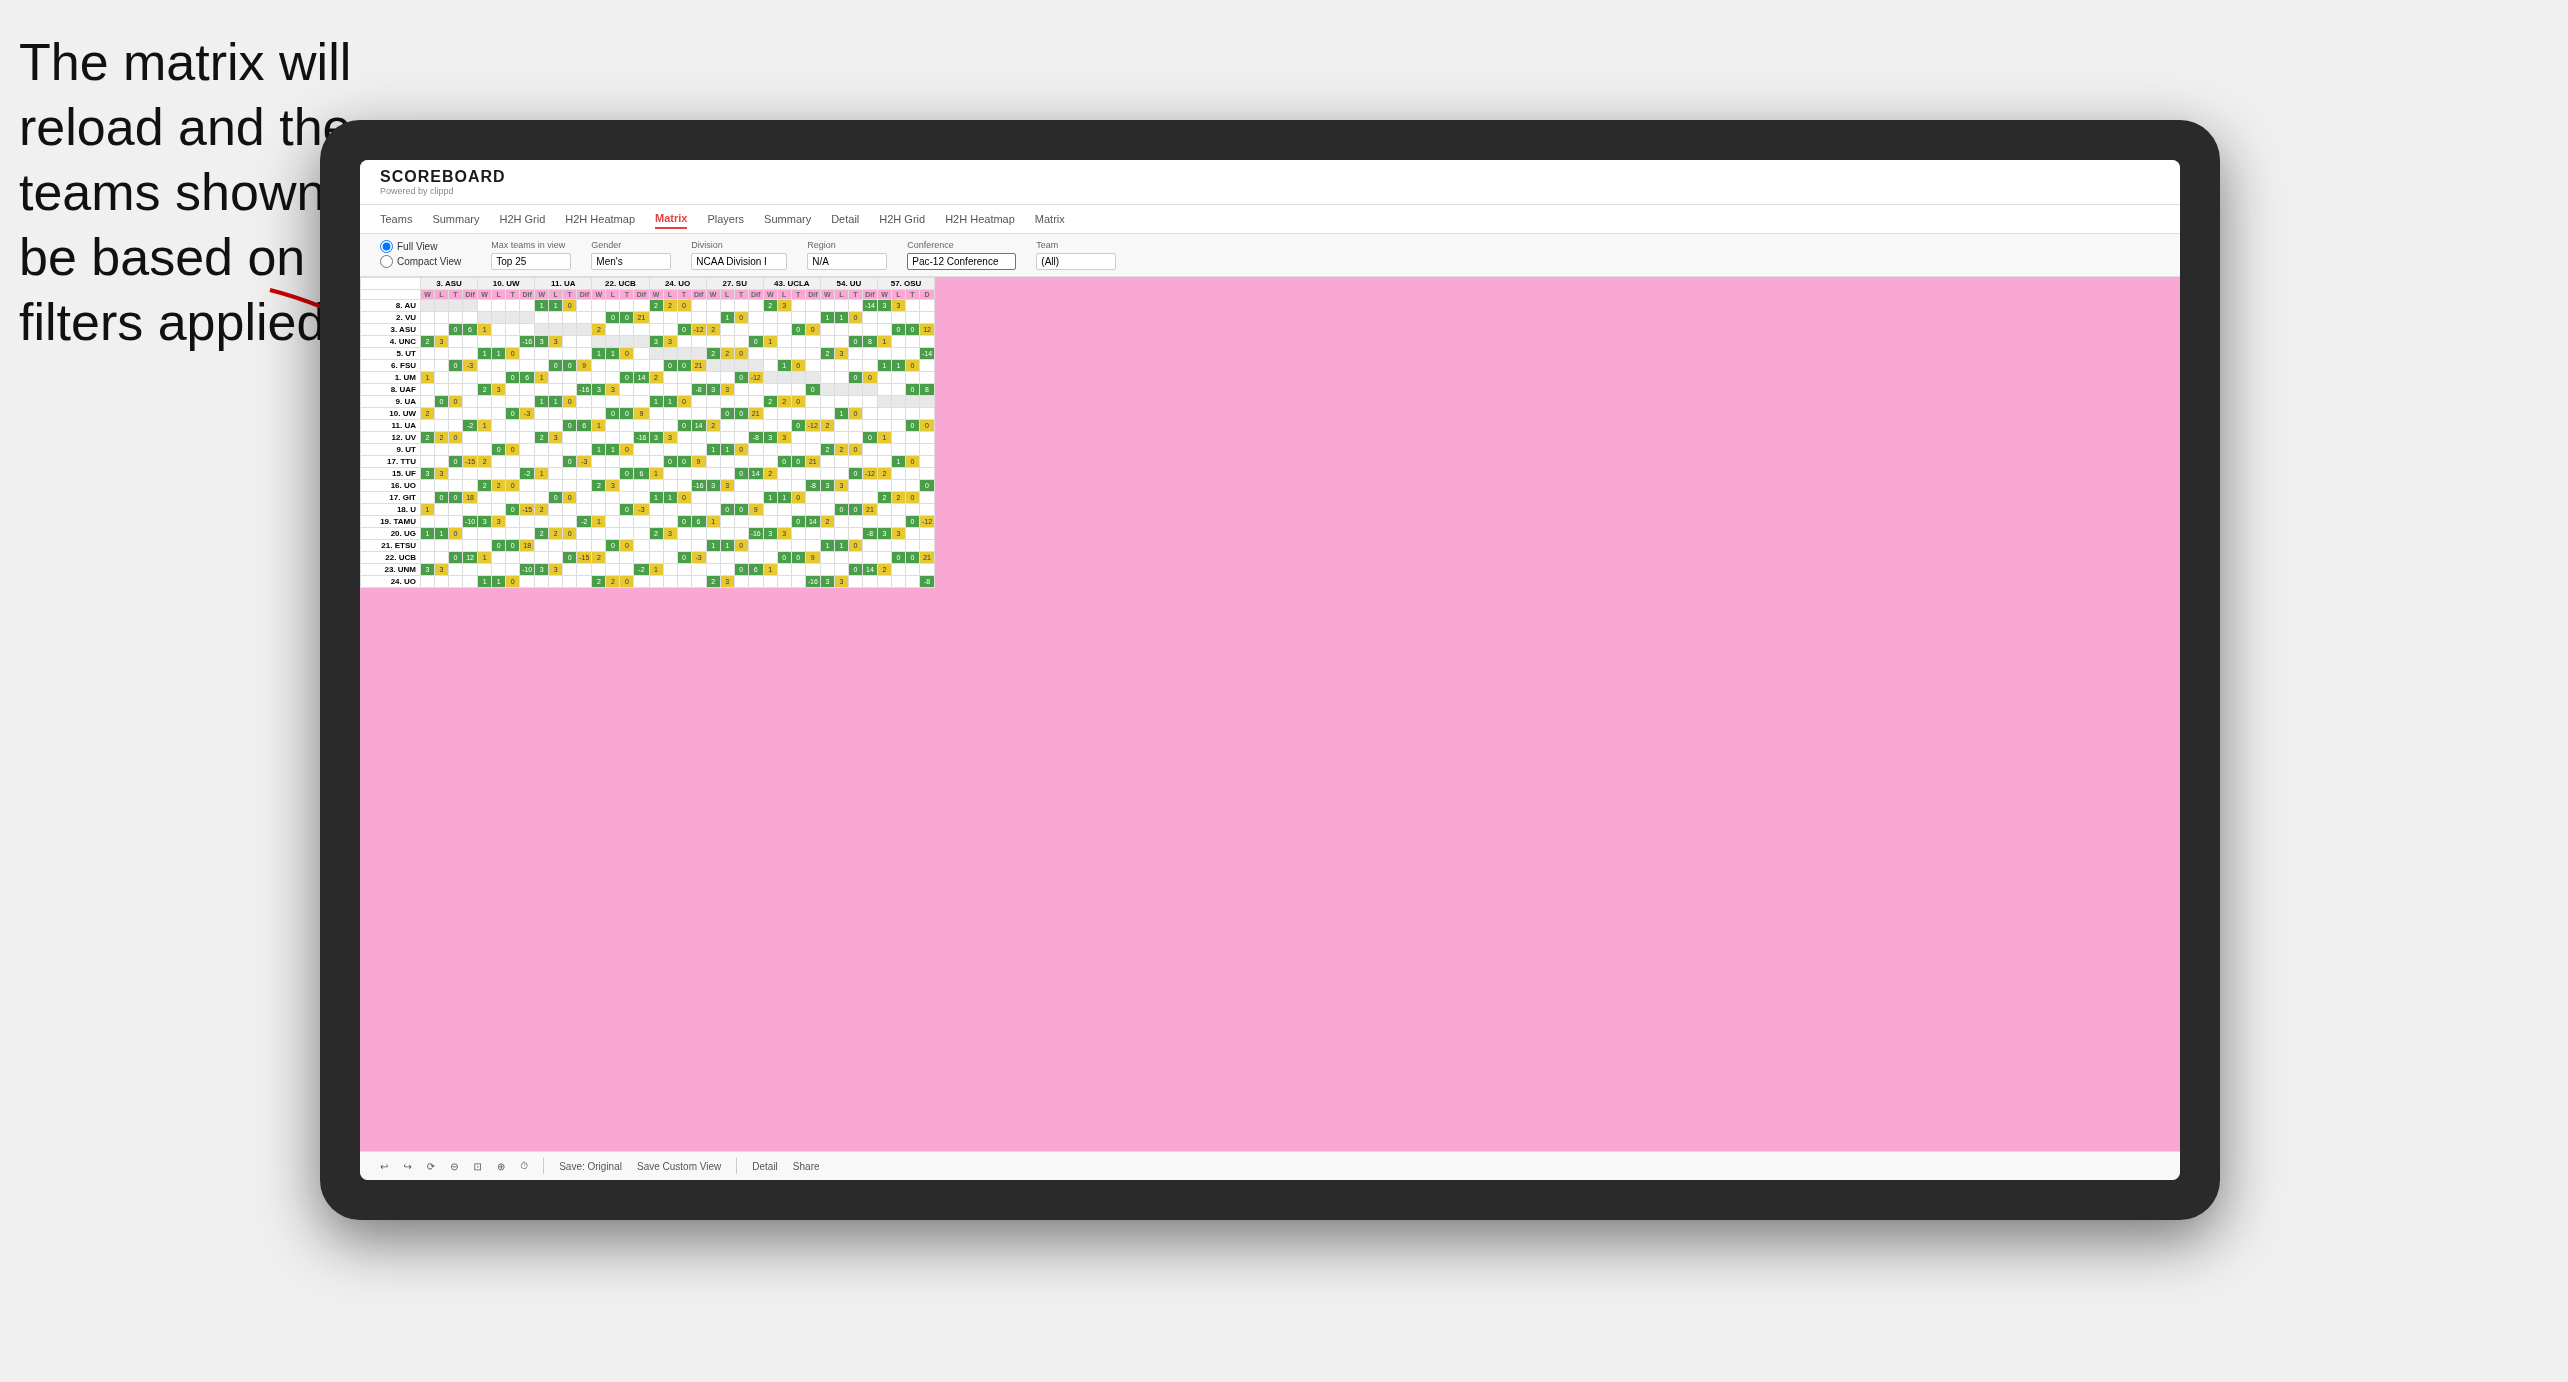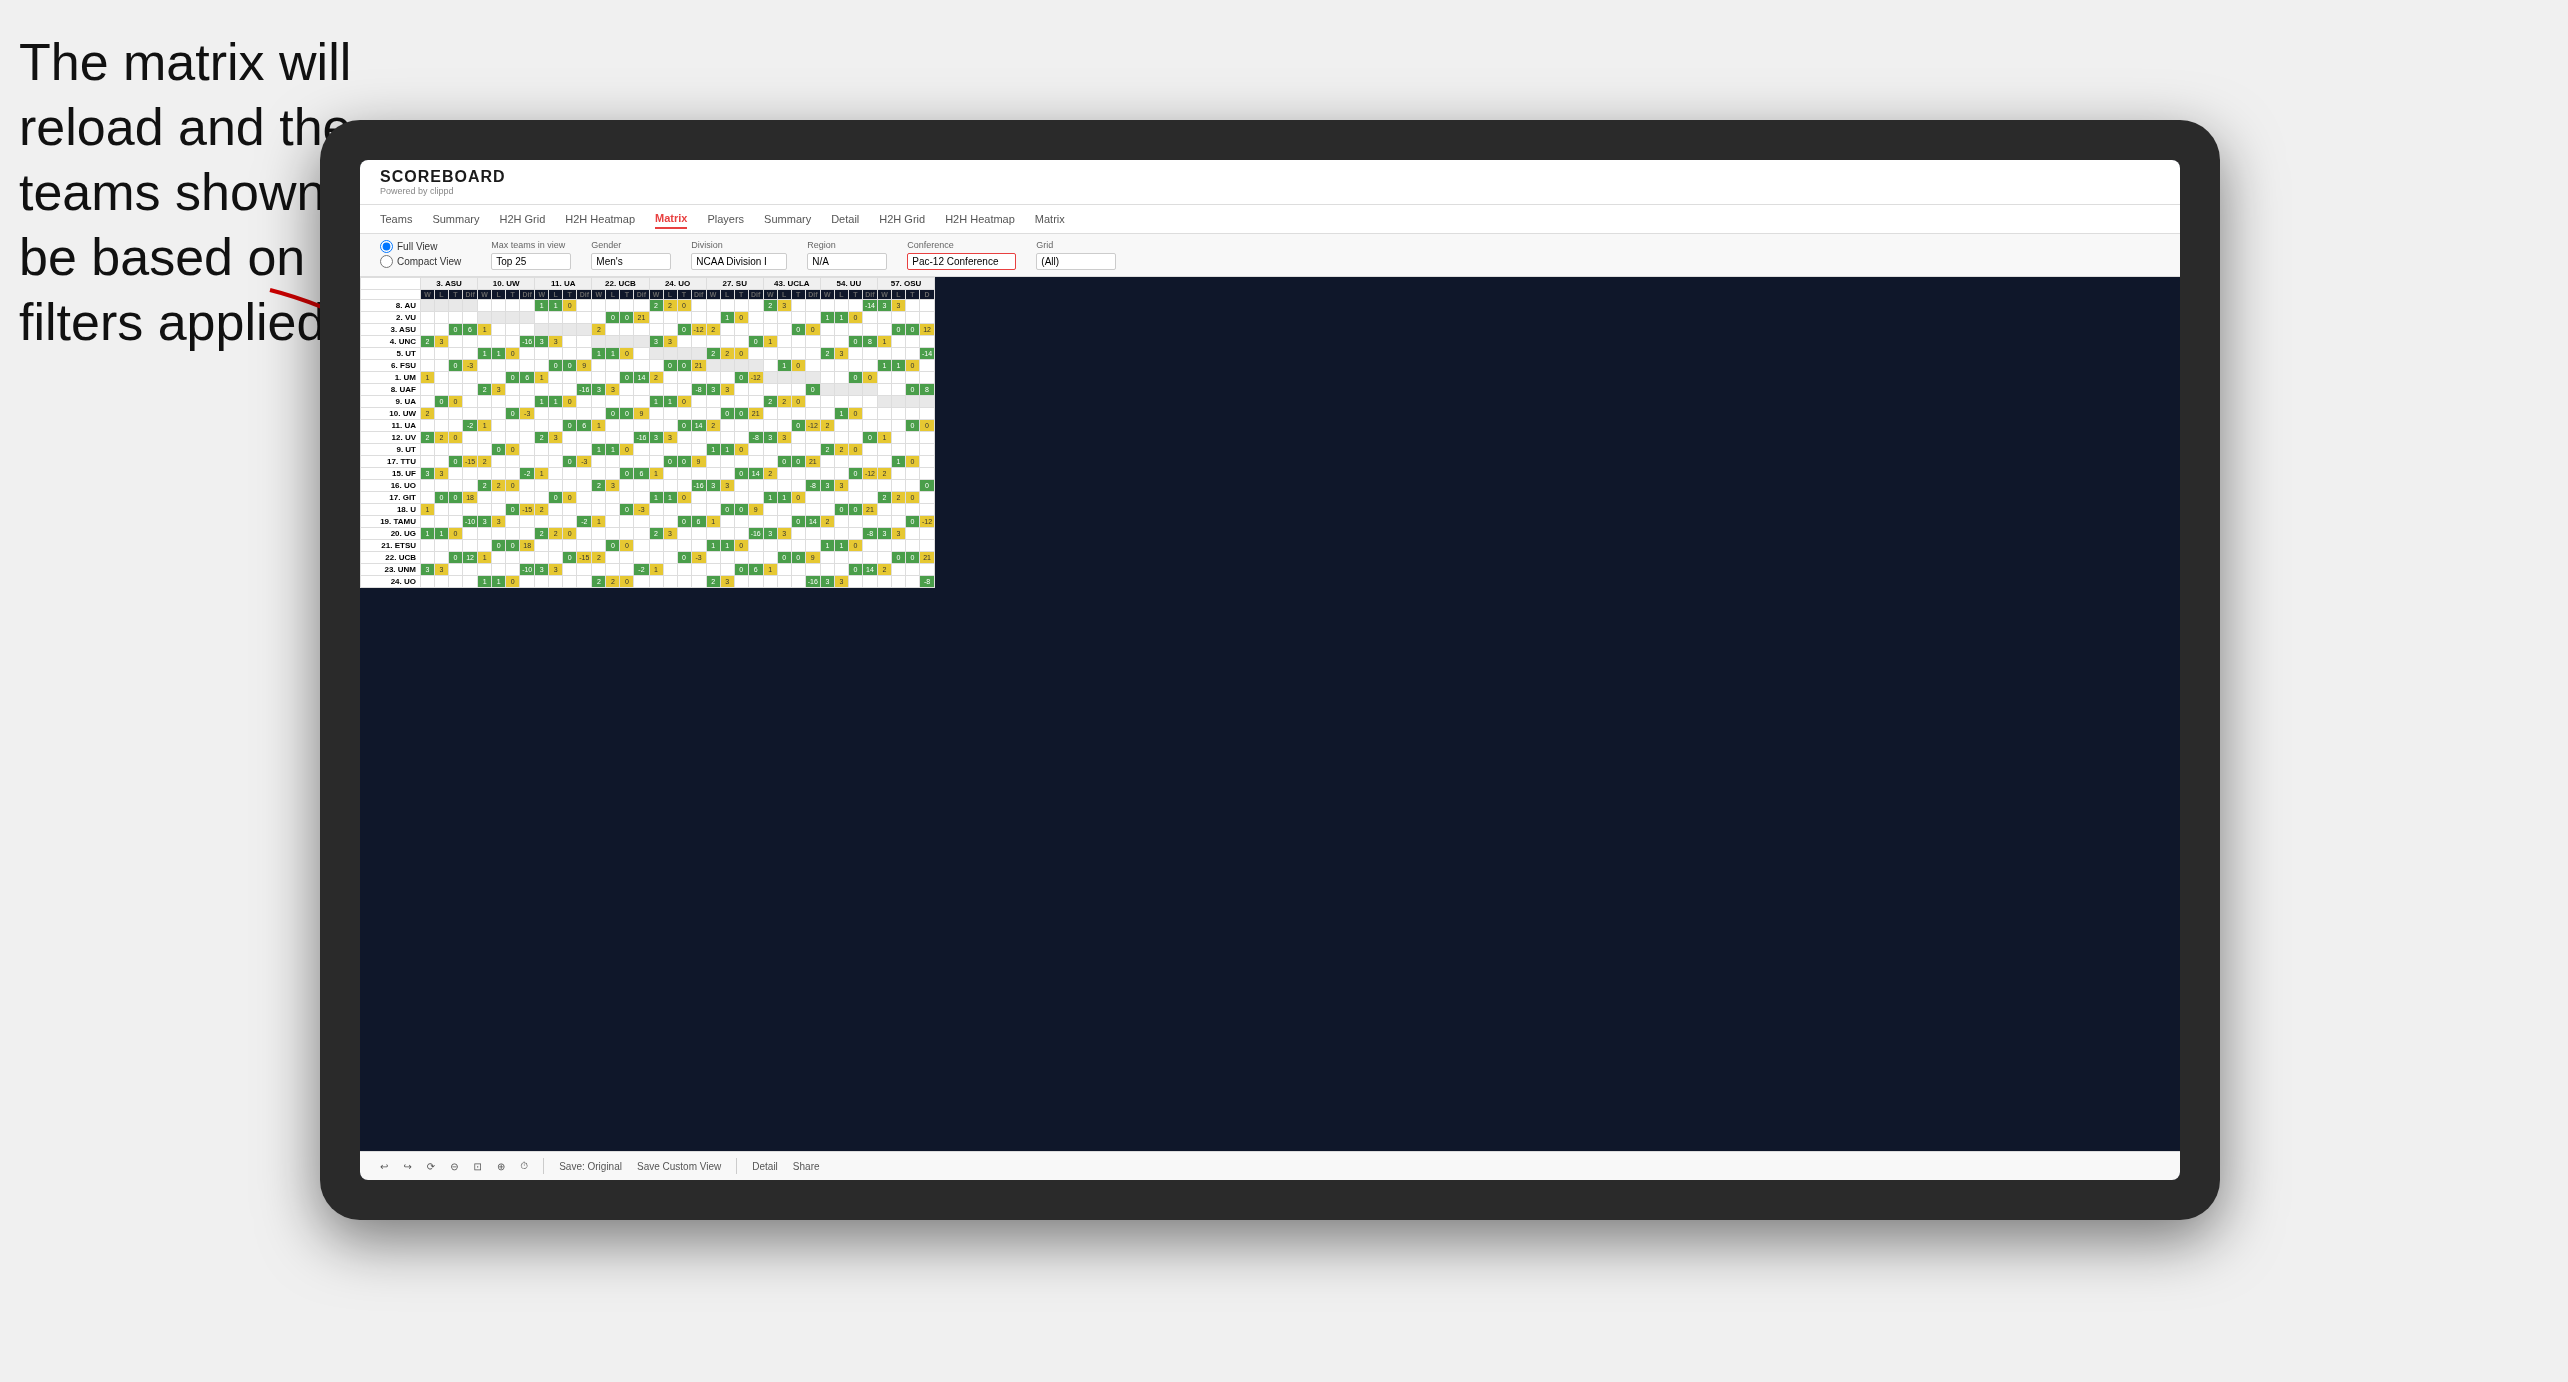--- a/index.html
+++ b/index.html
@@ -35,21 +35,21 @@
       border-radius: 40px;
       box-shadow: 0 20px 60px rgba(0,0,0,0.5);
       display: flex;
       align-items: center;
       justify-content: center;
     }
 
     .tablet-screen {
       width: 1820px;
       height: 1020px;
-      background: #0f172a;
+      background: #f9a8d4;
       border-radius: 8px;
       overflow: hidden;
       position: relative;
     }
 
     
     .top-nav {
       background: #fff;
       border-bottom: 1px solid #ddd;
       padding: 8px 20px;
@@ -347,21 +347,21 @@
           <span class="filter-label">Conference</span>
           <select class="filter-select active-filter">
             <option>Pac-12 Conference</option>
             <option>(All)</option>
             <option>ACC</option>
             <option>Big Ten</option>
           </select>
         </div>
 
         <div class="filter-group">
-          <span class="filter-label">Grid</span>
+          <span class="filter-label">Team</span>
           <select class="filter-select">
             <option>(All)</option>
           </select>
         </div>
       </div>
 
       <div class="main-content">
         <div class="matrix-scroll">
           <table class="matrix-table">
             <thead>

